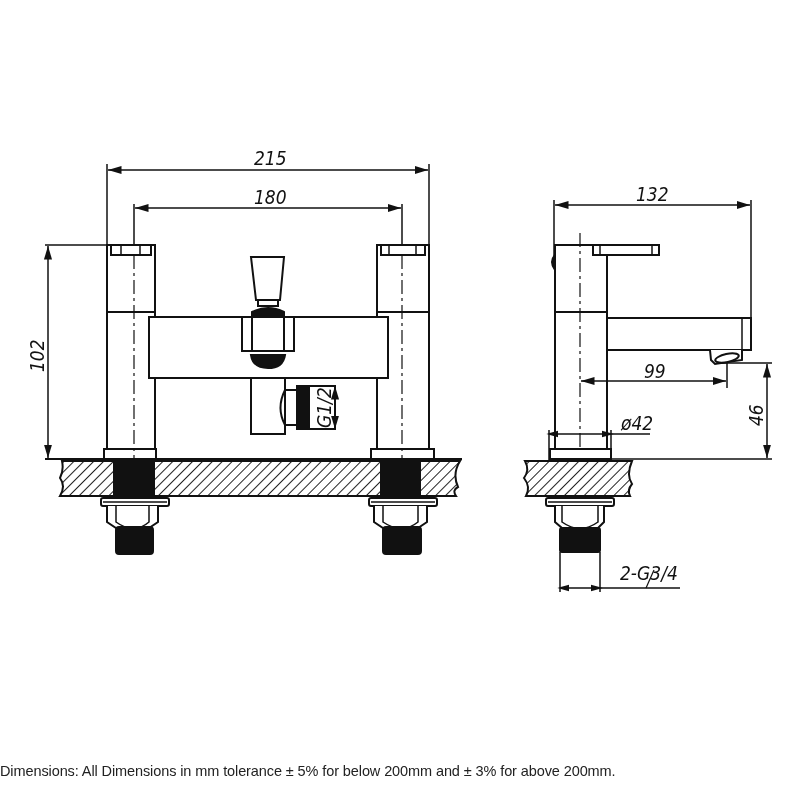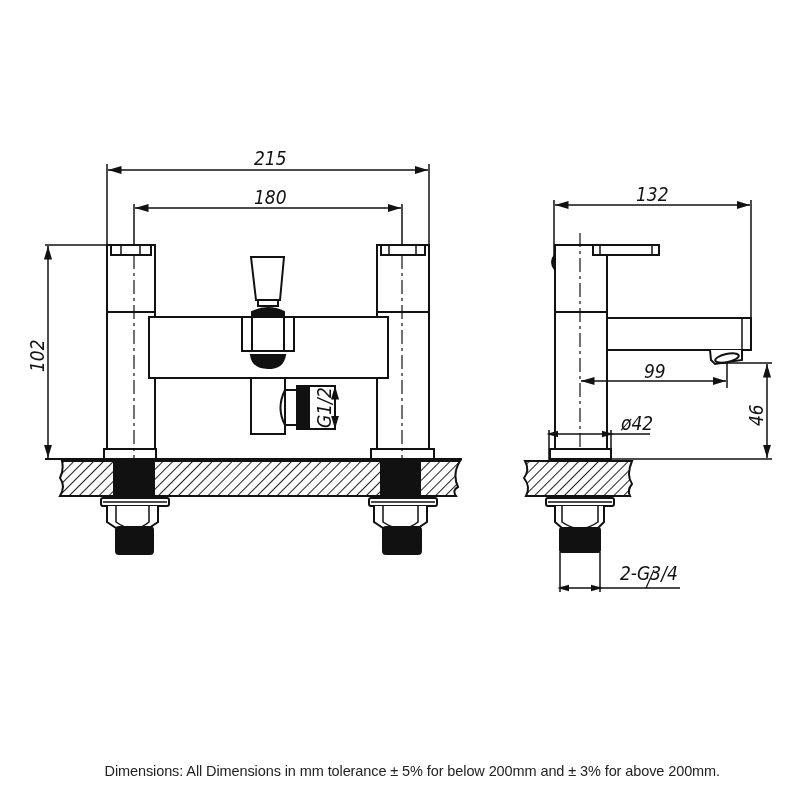--- a/index.html
+++ b/index.html
@@ -8,21 +8,21 @@
     .dim-text {
       font-family: "DejaVu Sans Condensed", "DejaVu Sans", sans-serif;
       font-style: italic;
       font-size: 19px;
       fill: #111;
     }
     .caption {
       position: absolute;
       left: 0; width: 720px;
       top: 763px;
-      text-align: right;
+      text-align: left;
       font-family: "Liberation Sans", sans-serif;
       font-size: 14.5px;
       color: #222;
       letter-spacing: -0.1px;
     }
   </style>
 </head>
 <body>
 
 <svg id="drawing" viewBox="0 0 800 800" xmlns="http://www.w3.org/2000/svg">

